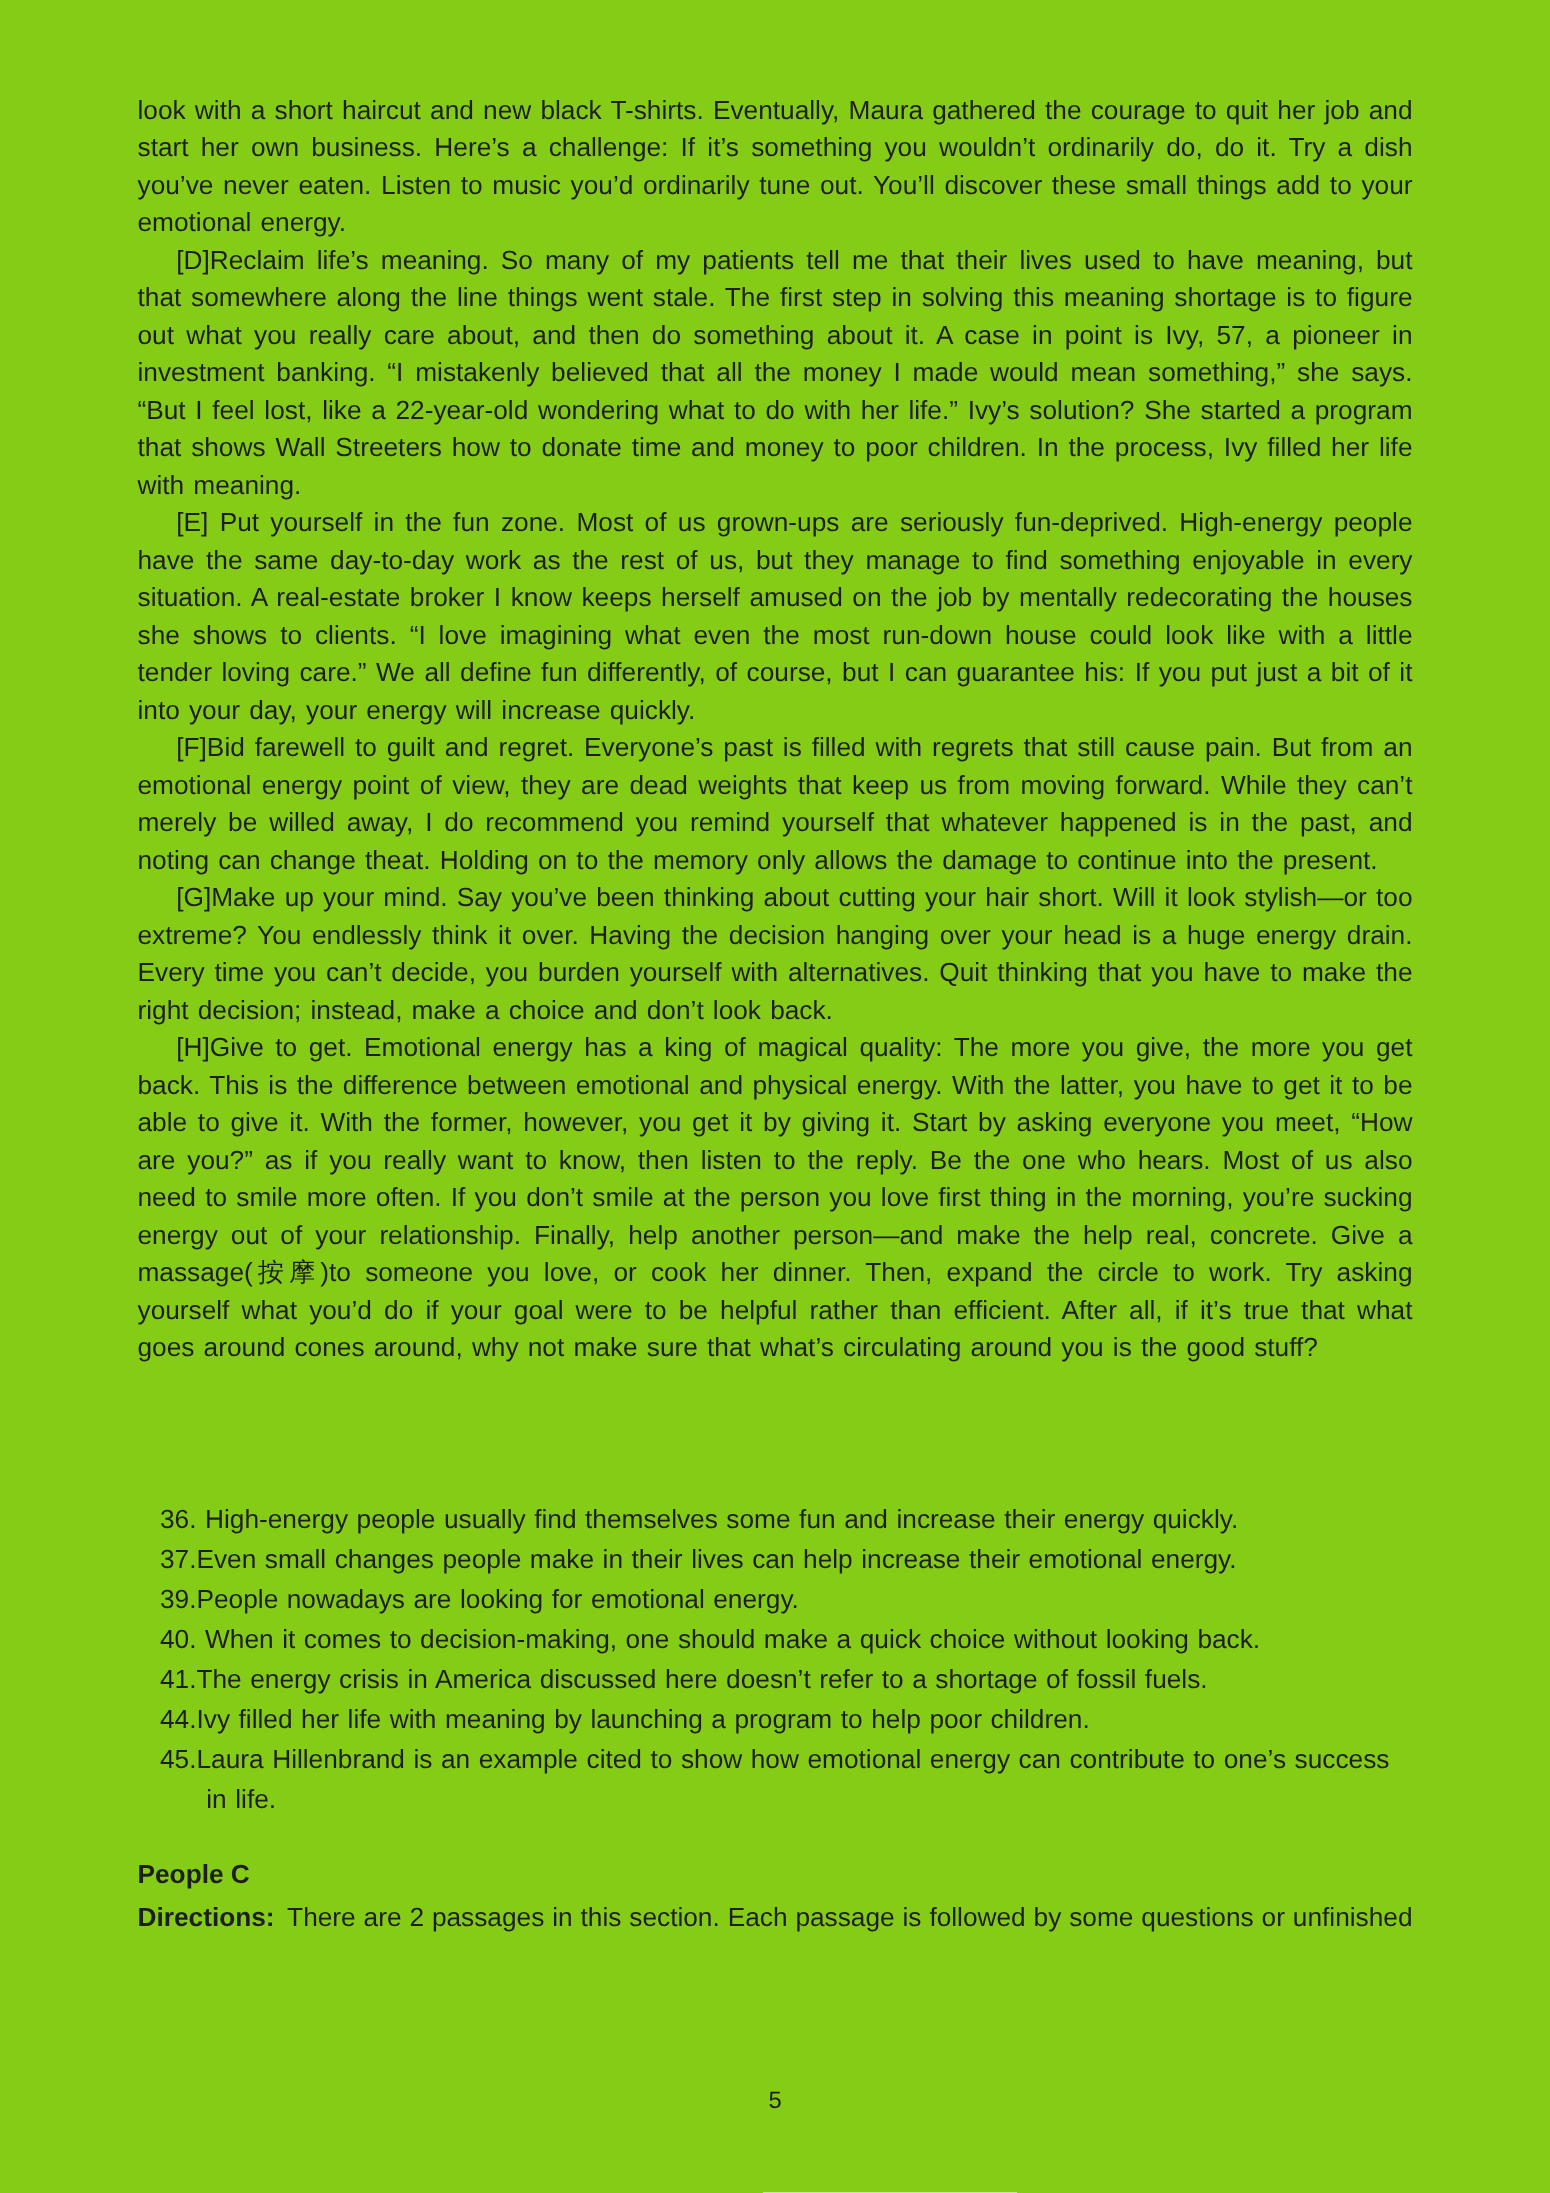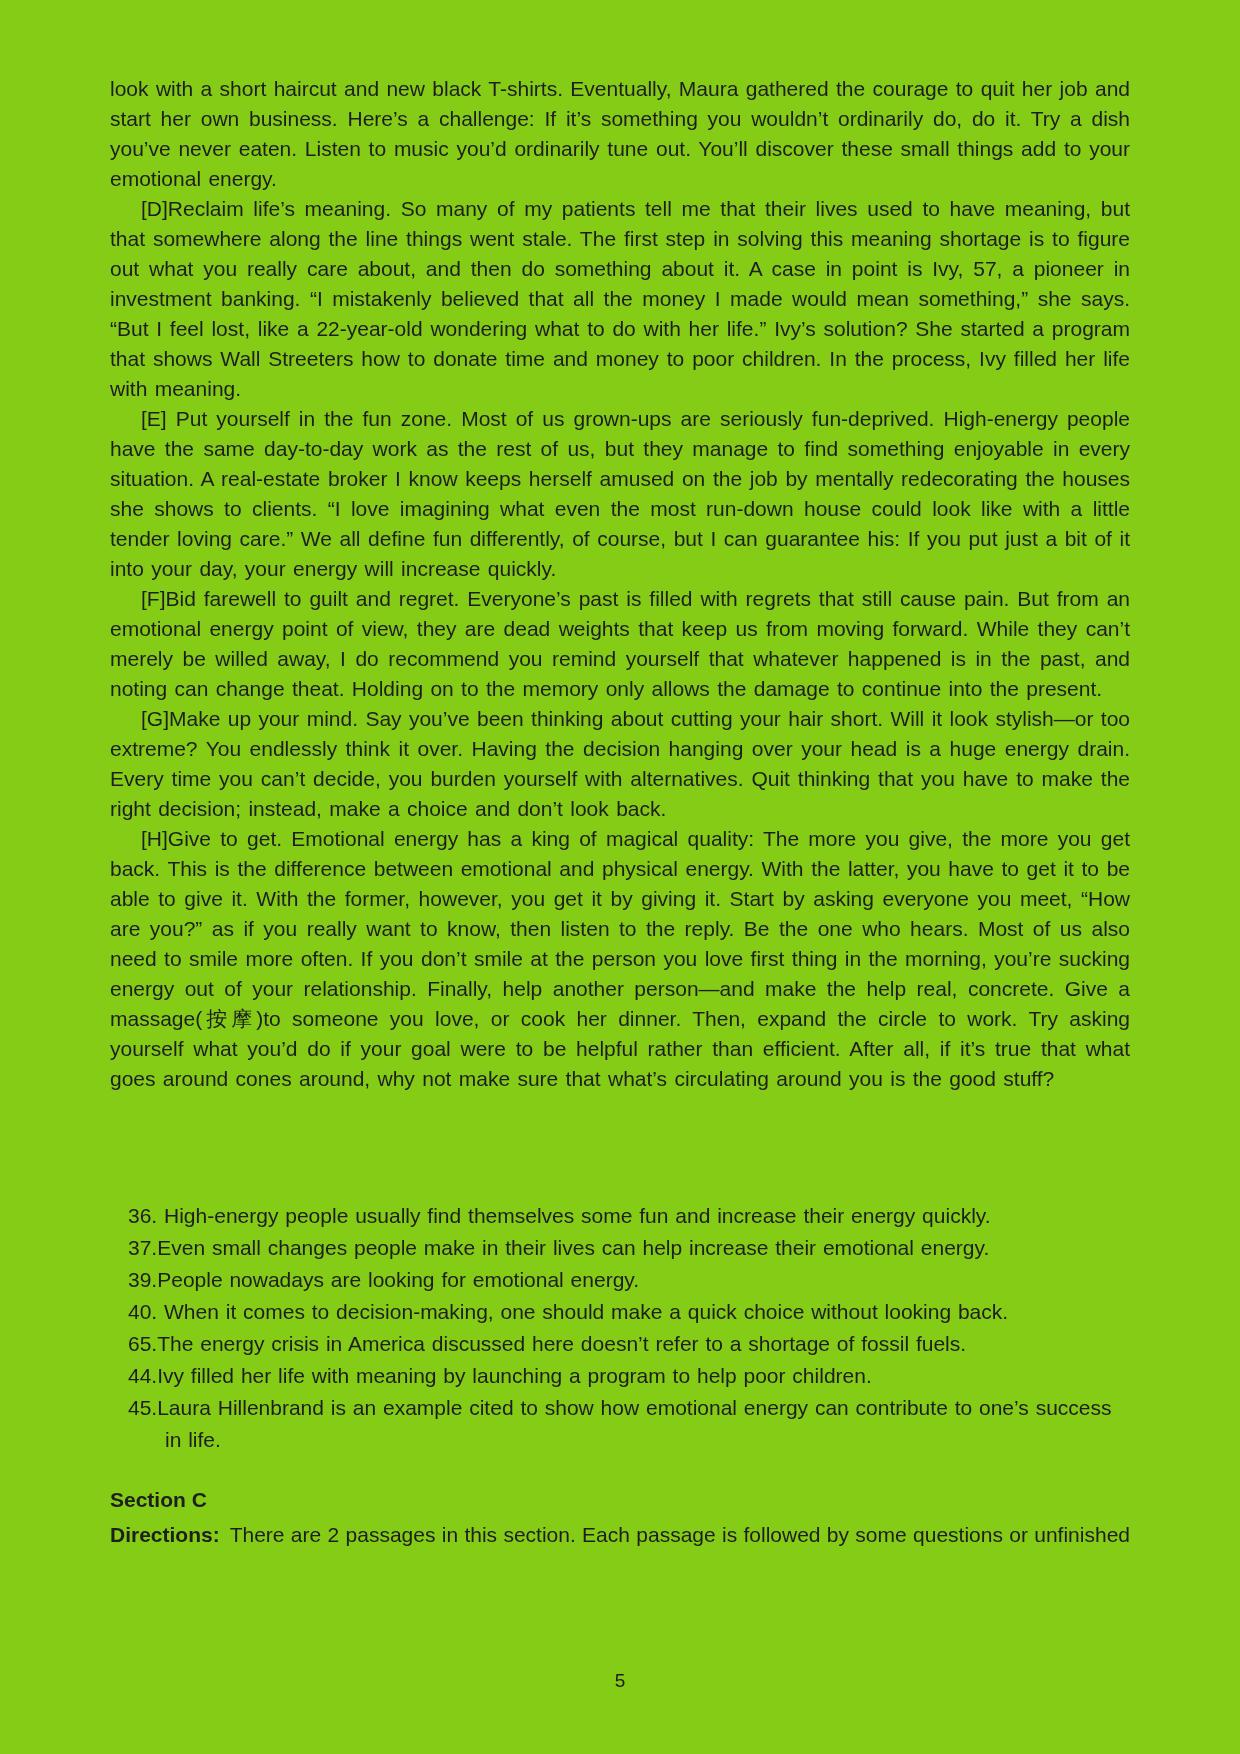--- a/index.html
+++ b/index.html
@@ -80,25 +80,25 @@
     <p>[F]Bid farewell to guilt and regret. Everyone’s past is filled with regrets that still cause pain. But from an emotional energy point of view, they are dead weights that keep us from moving forward. While they can’t merely be willed away, I do recommend you remind yourself that whatever happened is in the past, and noting can change theat. Holding on to the memory only allows the damage to continue into the present.</p>
     <p>[G]Make up your mind. Say you’ve been thinking about cutting your hair short. Will it look stylish—or too extreme? You endlessly think it over. Having the decision hanging over your head is a huge energy drain. Every time you can’t decide, you burden yourself with alternatives. Quit thinking that you have to make the right decision; instead, make a choice and don’t look back.</p>
     <p>[H]Give to get. Emotional energy has a king of magical quality: The more you give, the more you get back. This is the difference between emotional and physical energy. With the latter, you have to get it to be able to give it. With the former, however, you get it by giving it. Start by asking everyone you meet, “How are you?” as if you really want to know, then listen to the reply. Be the one who hears. Most of us also need to smile more often. If you don’t smile at the person you love first thing in the morning, you’re sucking energy out of your relationship. Finally, help another person—and make the help real, concrete. Give a massage(按摩)to someone you love, or cook her dinner. Then, expand the circle to work. Try asking yourself what you’d do if your goal were to be helpful rather than efficient. After all, if it’s true that what goes around cones around, why not make sure that what’s circulating around you is the good stuff?</p>
   </div>
 
   <div class="questions">
     <p class="question">36. High-energy people usually find themselves some fun and increase their energy quickly.</p>
     <p class="question">37.Even small changes people make in their lives can help increase their emotional energy.</p>
     <p class="question">39.People nowadays are looking for emotional energy.</p>
     <p class="question">40. When it comes to decision-making, one should make a quick choice without looking back.</p>
-    <p class="question">65.The energy crisis in America discussed here doesn’t refer to a shortage of fossil fuels.</p>
+    <p class="question">41.The energy crisis in America discussed here doesn’t refer to a shortage of fossil fuels.</p>
     <p class="question">44.Ivy filled her life with meaning by launching a program to help poor children.</p>
     <p class="question">45.Laura Hillenbrand is an example cited to show how emotional energy can contribute to one’s success in life.</p>
   </div>
 
   <div class="section-c">
-    <p class="section-heading">Section C</p>
+    <p class="section-heading">People C</p>
     <p class="directions"><span class="dir-label">Directions:</span><span>There are 2 passages in this section. Each passage is followed by some questions or unfinished</span></p>
   </div>
 
   <div class="page-number">5</div>
 
 </div>
 
 </body></html>

